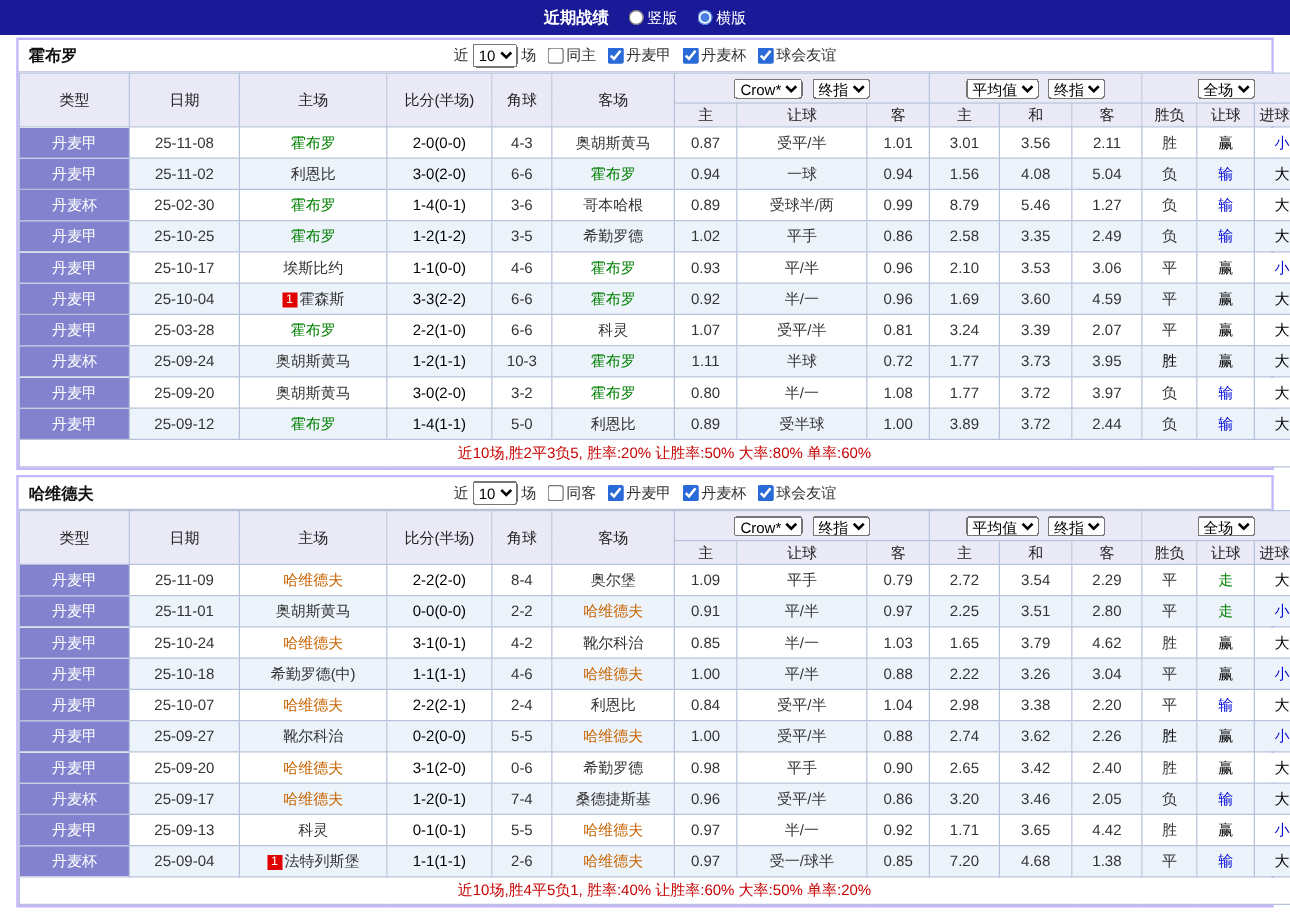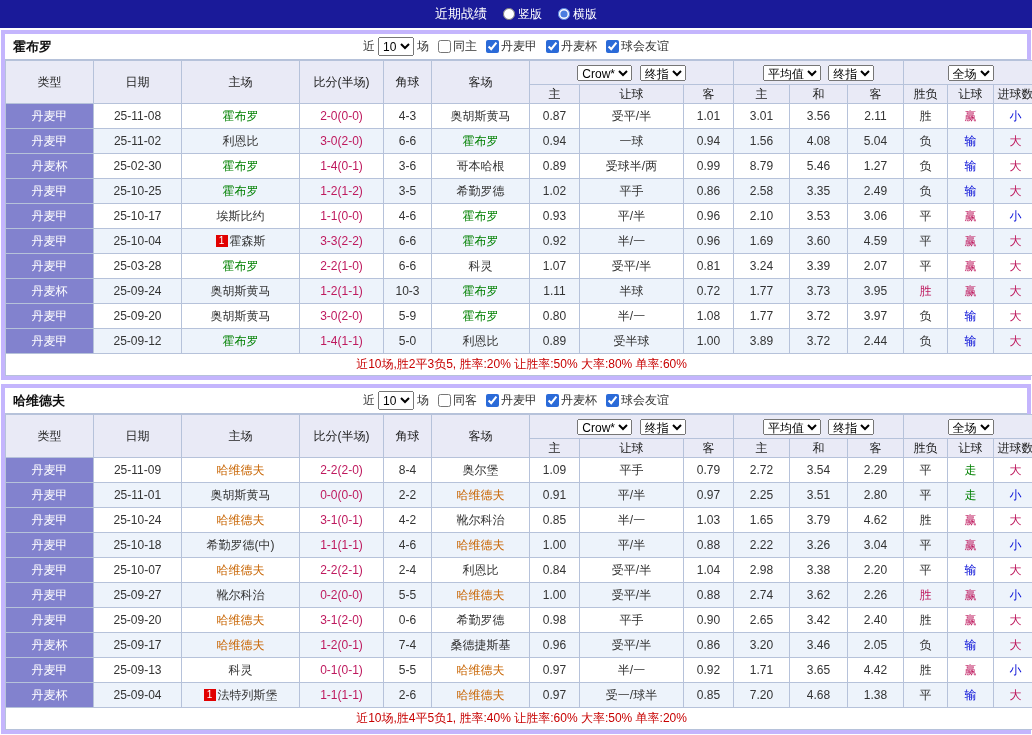--- a/index.html
+++ b/index.html
@@ -5,44 +5,44 @@
   * { margin:0; padding:0; box-sizing:border-box; }
   html,body { width:1032px; height:735px; }
   body {
     font-family:"Liberation Sans","DejaVu Sans",sans-serif;
     font-size:12px; color:#333; background:#fff; overflow:hidden;
   }
   .topbar {
     height:28px; background:#1a1a99; color:#fff;
     display:flex; align-items:center; justify-content:center; gap:16px;
   }
-  .topbar .title { font-weight:normal; font-size:13px; }
+  .topbar .title { font-weight:bold; font-size:13px; }
   .topbar label { display:flex; align-items:center; gap:3px; cursor:pointer; }
   .topbar input[type=radio] { width:12px; height:12px; margin:0; accent-color:#4a7de0; }
-  .block { margin:2px 1px 4px; border:4px solid #c4b5fd; background:#fff; }
+  .block { margin:2px 13px 4px; border:2px solid #c4b5fd; background:#fff; }
   .team-row {
     height:26px; background:#fff; border-bottom:1px solid #b6c2da;
     position:relative; display:flex; align-items:center; justify-content:center;
   }
   .team-name { position:absolute; left:8px; font-weight:bold; color:#111; font-size:13px; }
   .controls { display:flex; align-items:center; gap:3px; }
   .controls select { height:19px; font-size:12px; }
   .controls label { display:flex; align-items:center; }
   .controls input[type=checkbox] { width:13px; height:13px; margin:0 2px 0 6px; accent-color:#2a6ad8; }
   table { width:100%; border-collapse:collapse; table-layout:fixed; font-size:12px; }
   th,td { border:1px solid #b6c2da; text-align:center; height:25px; padding:0 1px; white-space:nowrap; overflow:hidden; }
   thead th { background:#e9eaf6; font-weight:normal; color:#222; }
   thead tr:first-child th { height:24px; }
   thead tr:last-child th { height:19px; }
   .filter-cell select { height:16px; font-size:12px; margin:0 2px; }
   tbody td { color:#333; background:#fff; }
   tbody tr:nth-child(even) td { background:#edf3fb; }
   table tbody tr td.cell-type { background:#8282ce; color:#fff; }
   tfoot td { color:#c70000; background:#fff; height:22px; }
-  .c-red { color:#be185d; }
+  .c-red { color:#000000; }
   .c-blue { color:#0008d6; }
   .c-green { color:#008000; }
   .c-orange { color:#c86400; }
   .badge {
     display:inline-block; background:#e10000; color:#fff;
     font-size:10px; line-height:12px; width:12px; height:12px;
     margin-right:2px; vertical-align:1px;
   }
 </style>
 </head>
@@ -270,21 +270,21 @@
           <td>3.95</td>
           <td class="c-red">胜</td>
           <td class="c-red">赢</td>
           <td class="c-red">大</td>
         </tr>
         <tr>
           <td class="cell-type">丹麦甲</td>
           <td>25-09-20</td>
           <td>奥胡斯黄马</td>
           <td class="c-red">3-0(2-0)</td>
-          <td>5-9</td>
+          <td>3-2</td>
           <td class="c-green">霍布罗</td>
           <td>0.80</td>
           <td>半/一</td>
           <td>1.08</td>
           <td>1.77</td>
           <td>3.72</td>
           <td>3.97</td>
           <td>负</td>
           <td class="c-blue">输</td>
           <td class="c-red">大</td>

